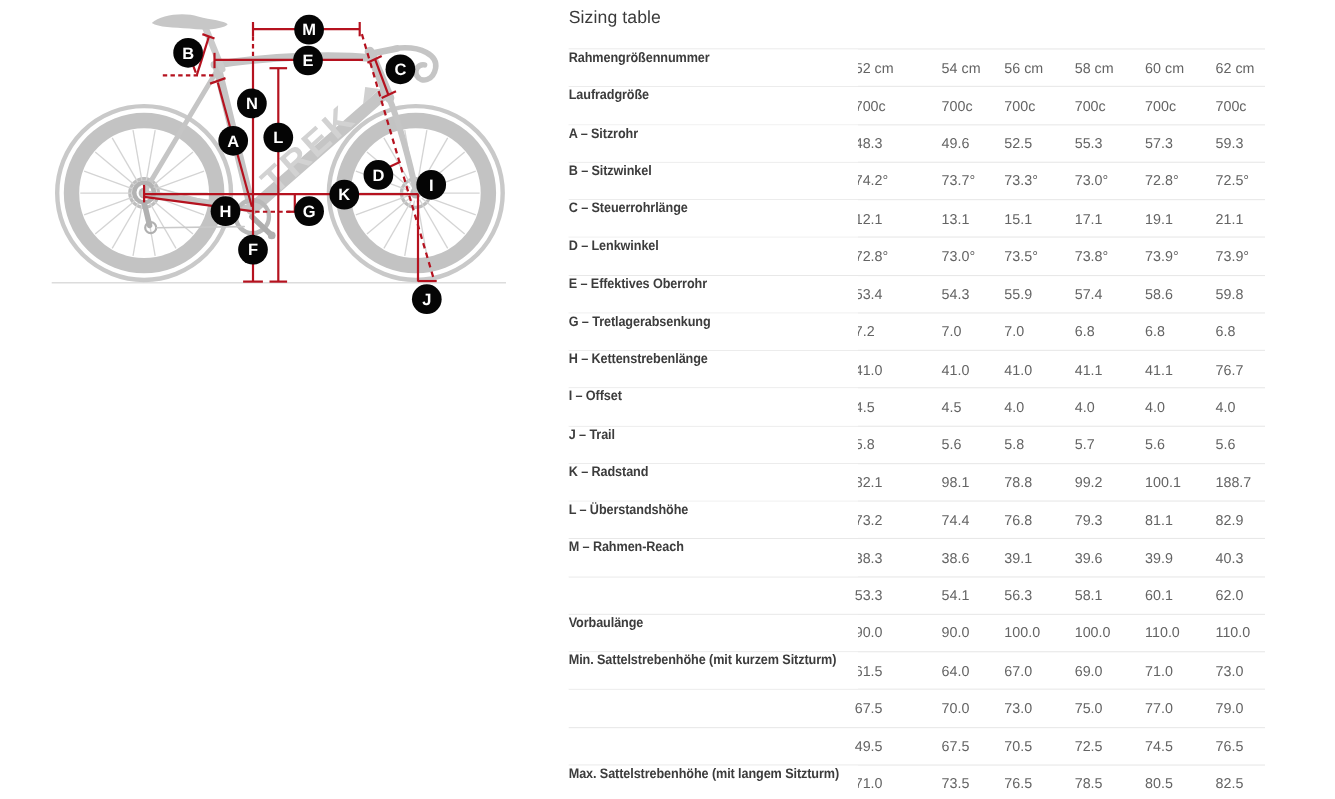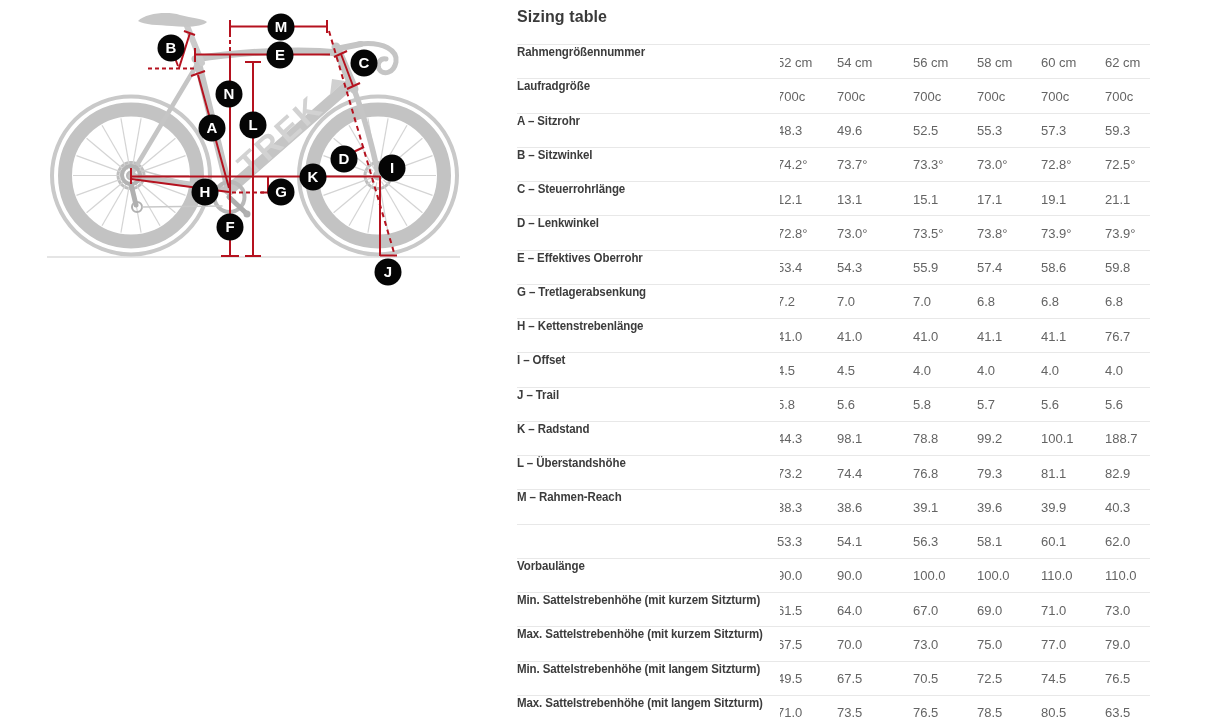--- a/index.html
+++ b/index.html
@@ -6,30 +6,30 @@
   body{width:1214px;height:726px;overflow:hidden;position:relative;
        font-family:"Liberation Sans", sans-serif;}
 
   
   .diagram{position:absolute;left:0;top:0;width:508px;height:290px;}
   .diagram svg{display:block;}
 
   
   .sizing{position:absolute;left:517px;top:0;width:633px;}
   .sizing h2{margin:0;position:absolute;top:8px;left:0;
-             font-size:16px;font-weight:bold;color:#3a3a3a;letter-spacing:.1px;}
+             font-size:16px;font-weight:normal;color:#3a3a3a;letter-spacing:.1px;}
   .rows{position:absolute;top:44px;left:0;width:633px;}
   .row{position:relative;height:34.25px;border-top:1px solid #e8e8e8;box-sizing:border-box;}
   .lab{position:absolute;left:0;top:0;height:100%;width:263px;background:#fff;z-index:2;
        display:flex;align-items:flex-start;white-space:nowrap;}
   .lab b{display:inline-block;transform:scaleX(.92);transform-origin:0 50%;
          font-size:12.5px;font-weight:bold;color:#3c3c3c;letter-spacing:-.1px;}
   .val{position:absolute;top:50%;transform:translateY(-50%);z-index:1;
        font-size:13px;color:#646464;white-space:nowrap;}
-  .c0{left:260px}.c1{left:320px}.c2{left:396px}.c3{left:460px}.c4{left:524px}.c5{left:588px}
+  .c0{left:260px}.c1{left:339px}.c2{left:396px}.c3{left:460px}.c4{left:524px}.c5{left:588px}
 </style>
 </head>
 <body>
 
 <div class="diagram">
   <svg viewBox="0 0 508 290" width="508" height="290">
 
     <line x1="47" y1="257" x2="460" y2="257" stroke="#dcdcdc" stroke-width="1.5"></line>
 
     <g>
@@ -319,21 +319,21 @@
         <span class="val c1">5.6</span>
         <span class="val c2">5.8</span>
         <span class="val c3">5.7</span>
         <span class="val c4">5.6</span>
         <span class="val c5">5.6</span>
         <span class="lab">
           <b>J – Trail</b>
         </span>
       </div>
       <div class="row">
-        <span class="val c0">44.3</span>
+        <span class="val c0">82.1</span>
         <span class="val c1">98.1</span>
         <span class="val c2">78.8</span>
         <span class="val c3">99.2</span>
         <span class="val c4">100.1</span>
         <span class="val c5">188.7</span>
         <span class="lab">
           <b>K – Radstand</b>
         </span>
       </div>
       <div class="row">
@@ -388,40 +388,34 @@
           <b>Min. Sattelstrebenhöhe (mit kurzem Sitzturm)</b>
         </span>
       </div>
       <div class="row">
         <span class="val c0">67.5</span>
         <span class="val c1">70.0</span>
         <span class="val c2">73.0</span>
         <span class="val c3">75.0</span>
         <span class="val c4">77.0</span>
         <span class="val c5">79.0</span>
-        <span class="lab">
-          <b>Max. Sattelstrebenhöhe (mit kurzem Sitzturm)</b>
-        </span>
       </div>
       <div class="row">
         <span class="val c0">49.5</span>
         <span class="val c1">67.5</span>
         <span class="val c2">70.5</span>
         <span class="val c3">72.5</span>
         <span class="val c4">74.5</span>
         <span class="val c5">76.5</span>
-        <span class="lab">
-          <b>Min. Sattelstrebenhöhe (mit langem Sitzturm)</b>
-        </span>
       </div>
       <div class="row">
         <span class="val c0">71.0</span>
         <span class="val c1">73.5</span>
         <span class="val c2">76.5</span>
         <span class="val c3">78.5</span>
         <span class="val c4">80.5</span>
-        <span class="val c5">63.5</span>
+        <span class="val c5">82.5</span>
         <span class="lab">
           <b>Max. Sattelstrebenhöhe (mit langem Sitzturm)</b>
         </span>
       </div>
     </div>
 </div>
 
 </body></html>

